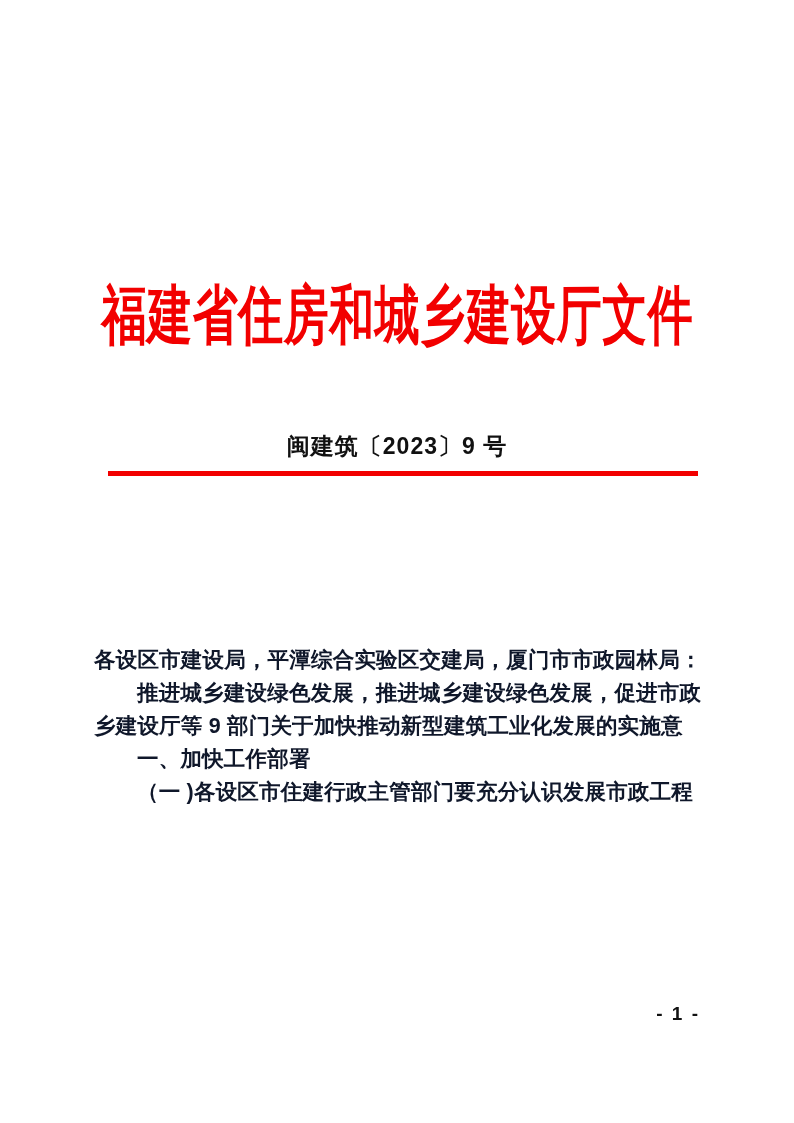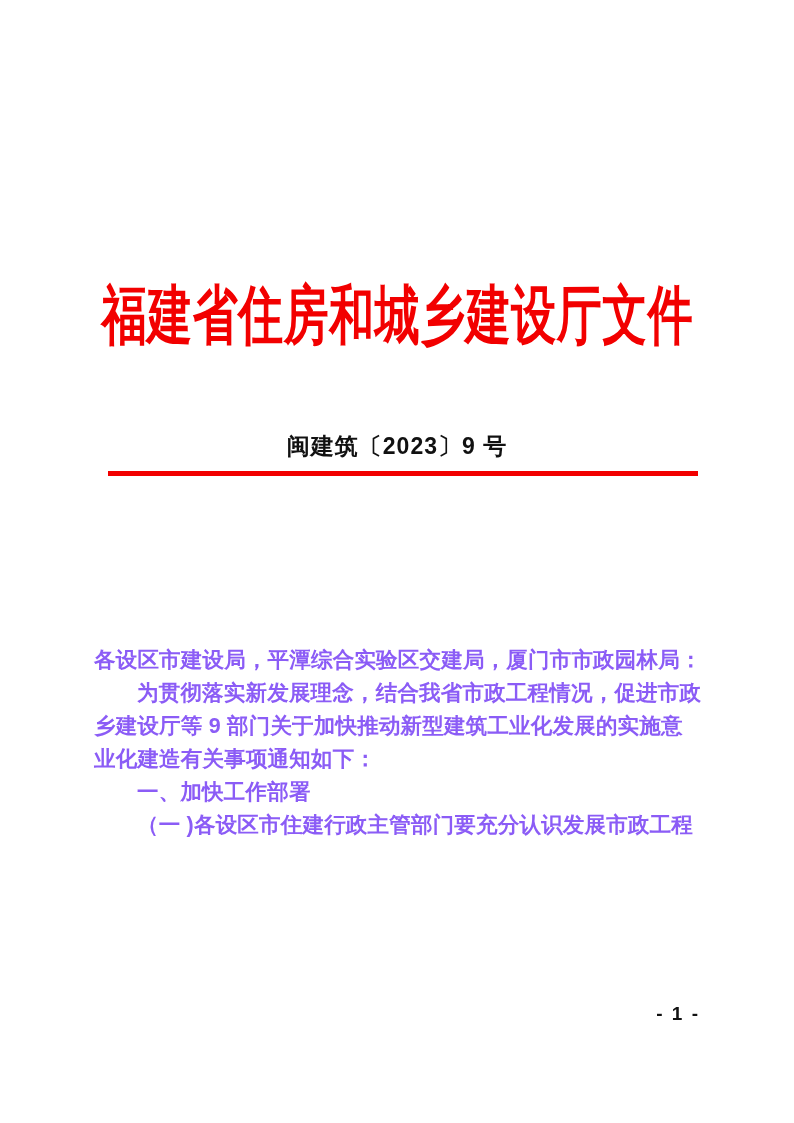--- a/index.html
+++ b/index.html
@@ -74,21 +74,21 @@
   
   .body-block {
     position: absolute;
     top: 644px;
     left: 94px;
     width: 610px;
     font-size: 21.5px;
     line-height: 33px;
     font-weight: 600;
     letter-spacing: 0.2px;
-    color: #8b5cf6;
+    color: #0f172a;
   }
   .body-block .line {
     white-space: nowrap;
   }
   .body-block .line.indent {
     padding-left: 43px;
   }
   .body-block .line.em {
     font-weight: 700;
   }
@@ -114,22 +114,21 @@
 
   <div class="doc-number">闽建筑〔2023〕9 号</div>
 
   <div class="red-rule"></div>
 
   <div class="doc-title">
   </div>
 
   <div class="body-block">
     <div class="line">各设区市建设局，平潭综合实验区交建局，厦门市市政园林局：</div>
-    <div class="line indent">为贯彻落实新发展理念，结合我省市政工程情况，促进市政</div>
+    <div class="line indent">推进城乡建设绿色发展，推进城乡建设绿色发展，促进市政</div>
     <div class="line">乡建设厅等 9 部门关于加快推动新型建筑工业化发展的实施意</div>
-    <div class="line">业化建造有关事项通知如下：</div>
     <div class="line indent em">一、加快工作部署</div>
     <div class="line indent">（一 )各设区市住建行政主管部门要充分认识发展市政工程</div>
   </div>
 
   <div class="page-number">- 1 -</div>
 
 </div>
 
 </body></html>

